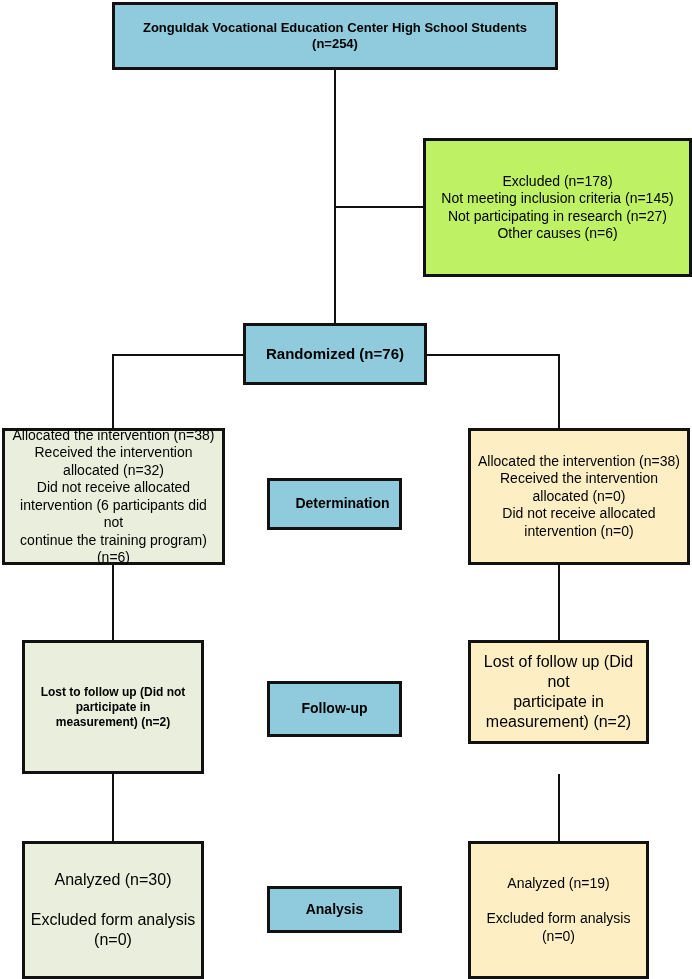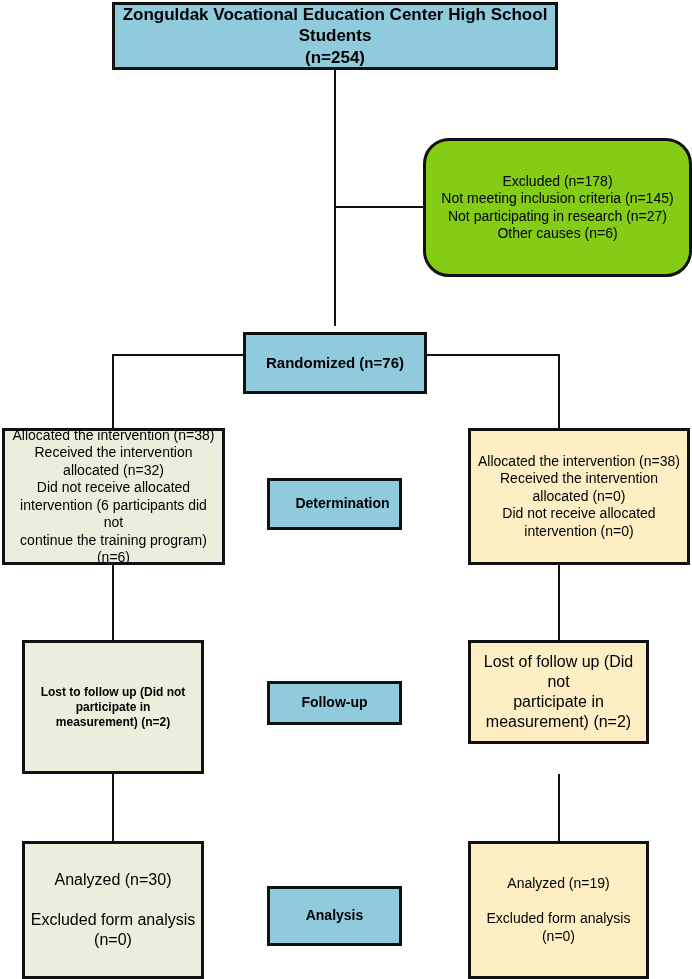--- a/index.html
+++ b/index.html
@@ -28,49 +28,49 @@
     text-align: center;
     line-height: 1.25;
   }
   .box .txt {
     display: block;
     width: 100%;
     padding: 0 4px;
     white-space: pre-line;
   }
   .blue   { background: #8fcbdc; }
-  .orange { background: #84cc16; border-radius: 26px; }
+  .orange { background: #bef264; }
   .green  { background: #e9efdc; }
   .cream  { background: #fdeec4; }
 
   .bold { font-weight: bold; }
 
   .line {
     position: absolute;
     background: #111111;
   }
   .v { width: 2px; }
   .h { height: 2px; }
 
-  #title-box   { left: 112px; top: 2px;   width: 446px; height: 68px; font-size: 17px; }
+  #title-box   { left: 112px; top: 2px;   width: 446px; height: 68px; font-size: 13px; }
   #excluded-box{ left: 423px; top: 138px; width: 269px; height: 139px; font-size: 14px; }
-  #random-box  { left: 243px; top: 332px; width: 184px; height: 62px;  font-size: 15px; }
+  #random-box  { left: 243px; top: 323px; width: 184px; height: 62px;  font-size: 15px; }
 
   #alloc-left  { left: 2px;   top: 428px; width: 223px; height: 137px; font-size: 14px; }
   #alloc-right { left: 468px; top: 428px; width: 222px; height: 137px; font-size: 14px; }
 
   #follow-left { left: 22px;  top: 640px; width: 182px; height: 134px; font-size: 12px; font-weight: bold; }
   #follow-right{ left: 468px; top: 640px; width: 181px; height: 104px; font-size: 16px; }
 
   #analysis-left  { left: 22px;  top: 841px; width: 182px; height: 138px; font-size: 16px; text-align: center; }
   #analysis-right { left: 468px; top: 841px; width: 181px; height: 138px; font-size: 14px; }
 
   #label-determination { left: 267px; top: 478px; width: 135px; height: 52px; font-size: 14px; padding-left: 16px; }
-  #label-followup      { left: 267px; top: 681px; width: 135px; height: 44px; font-size: 14px; }
-  #label-analysis      { left: 267px; top: 886px; width: 135px; height: 60px; font-size: 14px; }
+  #label-followup      { left: 267px; top: 681px; width: 135px; height: 56px; font-size: 14px; }
+  #label-analysis      { left: 267px; top: 886px; width: 135px; height: 47px; font-size: 14px; }
 </style>
 </head>
 <body>
 
 <div id="chart">
 
   <div class="line v" style="left:334px; top:70px; height:256px;"></div>
   <div class="line h" style="left:334px; top:206px; width:90px;"></div>
 
   <div class="line h" style="left:112px; top:354px; width:448px;"></div>

